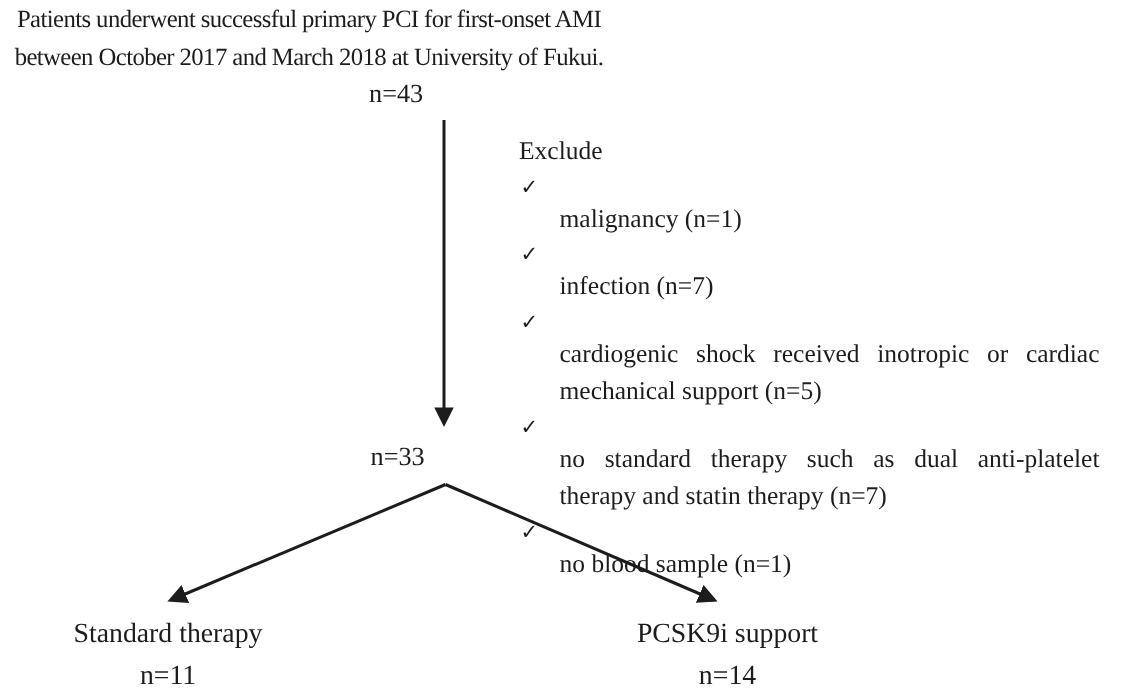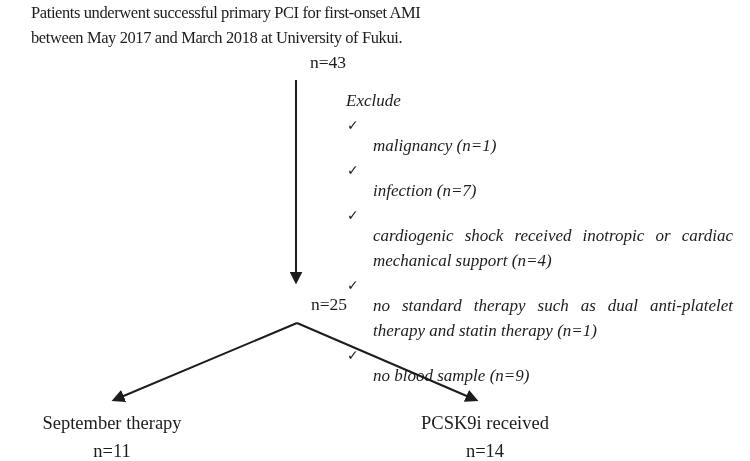--- a/index.html
+++ b/index.html
@@ -14,42 +14,41 @@
   }
   .arrows-svg {
     position: absolute;
     left: 0; top: 0;
     width: 750px; height: 461px;
   }
   .title-block {
     position: absolute;
     left: 0; top: 2;
     width: 412px;
+    text-align: center;
     font-size: 16.5px;
     line-height: 25px;
     letter-spacing: -0.4px;
     white-space: nowrap;
-    padding-left: 31px;
   }
   .n-node {
     position: absolute;
     width: 100px;
-    text-align: right;
+    text-align: left;
     font-size: 17.5px;
     line-height: 25px;
   }
   .n-top { left: 246px; top: 50px; }
   .n-mid { left: 247px; top: 292px; }
   .exclude-block {
     position: absolute;
     left: 345px; top: 88px;
     width: 400px;
     font-size: 17px;
     line-height: 25px;
-    font-style: italic;
   }
   .exclude-heading { margin: 0 0 0 1px; }
   .exclude-item { display: flex; align-items: flex-start; }
   .check-icon {
     width: 28px;
     flex: 0 0 28px;
     font-family: "DejaVu Sans", sans-serif;
     font-size: 14px;
     line-height: 25px;
     padding-left: 2px;
@@ -81,54 +80,54 @@
         <path d="M 0 0 L 10 5 L 0 10 z" fill="#1c1c1c"></path>
       </marker>
     </defs>
     <line x1="296" y1="80" x2="296" y2="282" stroke="#1c1c1c" stroke-width="2" marker-end="url(#arrowhead)"></line>
     <line x1="297" y1="323" x2="114" y2="400" stroke="#1c1c1c" stroke-width="2" marker-end="url(#arrowhead)"></line>
     <line x1="297" y1="323" x2="476" y2="400" stroke="#1c1c1c" stroke-width="2" marker-end="url(#arrowhead)"></line>
   </svg>
 
   <div class="title-block">
     <div>Patients underwent successful primary PCI for first-onset AMI</div>
-    <div>between May 2017 and March 2018 at University of Fukui.</div>
+    <div>between October 2017 and March 2018 at University of Fukui.</div>
   </div>
 
   <div class="n-node n-top">n=43</div>
 
   <div class="exclude-block">
     <div class="exclude-heading">Exclude</div>
     <div class="exclude-item">
       <span class="check-icon">✓</span>
       <span class="exclude-item-text">malignancy (n=1)</span>
     </div>
     <div class="exclude-item">
       <span class="check-icon">✓</span>
       <span class="exclude-item-text">infection (n=7)</span>
     </div>
     <div class="exclude-item">
       <span class="check-icon">✓</span>
-      <span class="exclude-item-text">cardiogenic shock received inotropic or cardiac mechanical support (n=4)</span>
+      <span class="exclude-item-text">cardiogenic shock received inotropic or cardiac mechanical support (n=5)</span>
     </div>
     <div class="exclude-item">
       <span class="check-icon">✓</span>
-      <span class="exclude-item-text">no standard therapy such as dual anti-platelet therapy and statin therapy (n=1)</span>
+      <span class="exclude-item-text">no standard therapy such as dual anti-platelet therapy and statin therapy (n=7)</span>
     </div>
     <div class="exclude-item">
       <span class="check-icon">✓</span>
-      <span class="exclude-item-text">no blood sample (n=9)</span>
+      <span class="exclude-item-text">no blood sample (n=1)</span>
     </div>
   </div>
 
-  <div class="n-node n-mid">n=25</div>
+  <div class="n-node n-mid">n=33</div>
 
   <div class="branch-label branch-left">
-    <div>September therapy</div>
+    <div>Standard therapy</div>
     <div>n=11</div>
   </div>
 
   <div class="branch-label branch-right">
-    <div>PCSK9i received</div>
+    <div>PCSK9i support</div>
     <div>n=14</div>
   </div>
 
 </div>
 
 </body></html>

